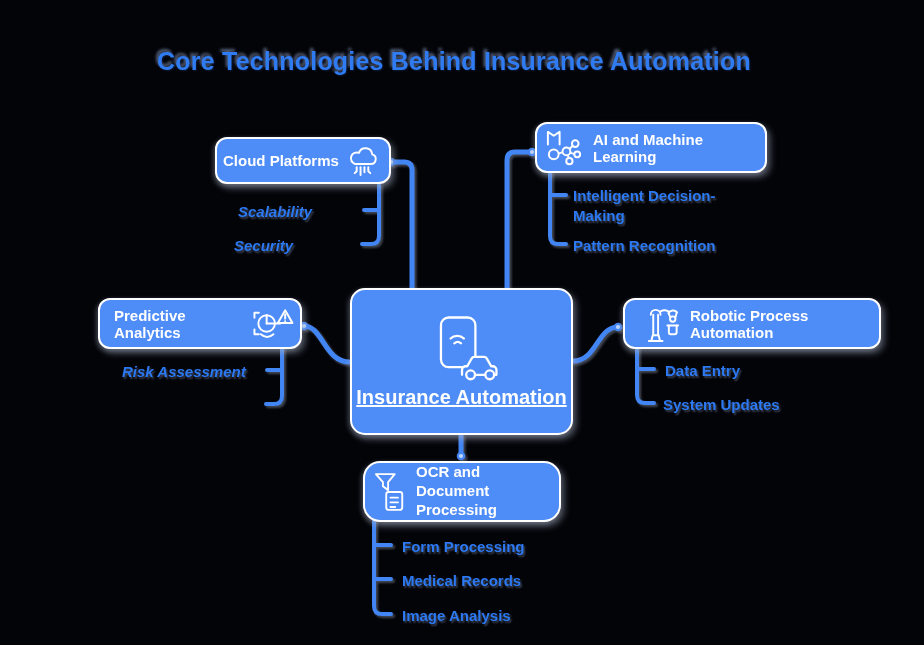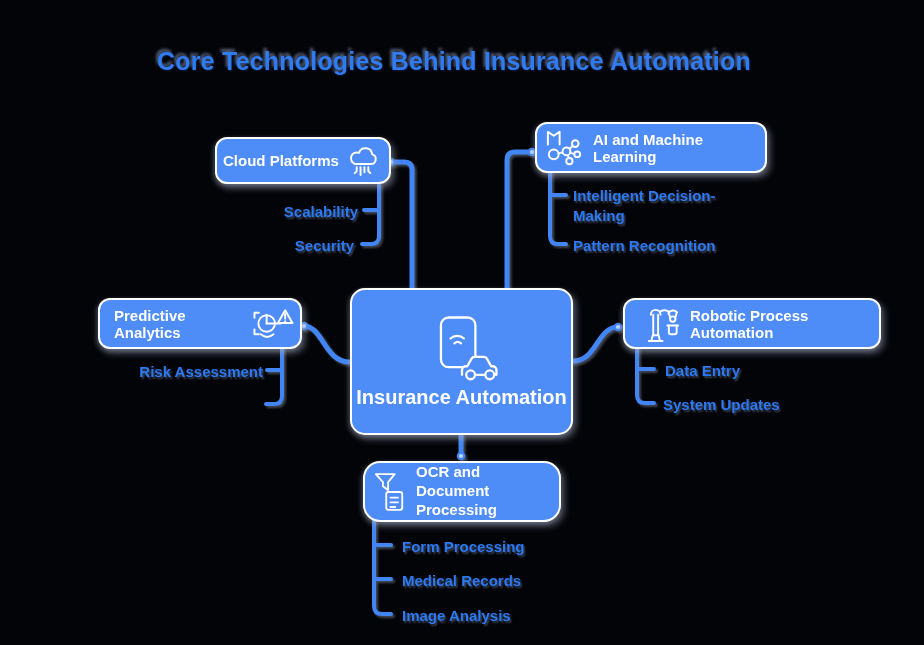--- a/index.html
+++ b/index.html
@@ -37,29 +37,29 @@
   .node .icon{flex:0 0 auto;display:flex;align-items:center;justify-content:center;}
   .node svg{display:block;}
   #node-cloud{left:215px;top:137px;width:176px;height:47px;justify-content:space-between;padding:0 8px 0 6px;}
   #node-ai{left:535px;top:122px;width:232px;height:51px;padding:0 6px;gap:7px;}
   #node-pa{left:98px;top:298px;width:204px;height:51px;justify-content:space-between;padding:0 5px 0 14px;}
   #node-rpa{left:623px;top:298px;width:258px;height:51px;padding:0 18px;gap:8px;}
   #node-ocr{left:363px;top:461px;width:198px;height:61px;padding:0 8px 0 9px;gap:10px;line-height:1.25;border-radius:17px;}
   #node-center{
     left:350px;top:288px;width:223px;height:147px;border-radius:15px;
     flex-direction:column;justify-content:center;gap:0;
-    font-size:20px;text-align:center;
+    font-size:20px;text-align:center;text-decoration:underline;
   }
   .sub{
     position:absolute;z-index:3;
     font-size:15px;font-weight:bold;color:var(--sublabel-text);
     text-shadow:1.5px 1.5px 2px rgba(100,112,140,.6);
     line-height:20px;
   }
-  .r{text-align:right;}
+  .r{font-style:italic;}
   #sub-cloud-0{left:238px;top:202px;width:120px;}
   #sub-cloud-1{left:234px;top:236px;width:120px;}
   #sub-ai-0{left:573px;top:186px;width:150px;}
   #sub-ai-1{left:573px;top:236px;width:170px;}
   #sub-pa-0{left:122px;top:362px;width:141px;}
   #sub-pa-1{left:122px;top:396px;width:141px;}
   #sub-rpa-0{left:665px;top:361px;width:160px;}
   #sub-rpa-1{left:663px;top:395px;width:170px;}
   #sub-ocr-0{left:402px;top:537px;width:160px;}
   #sub-ocr-1{left:402px;top:571px;width:160px;}

